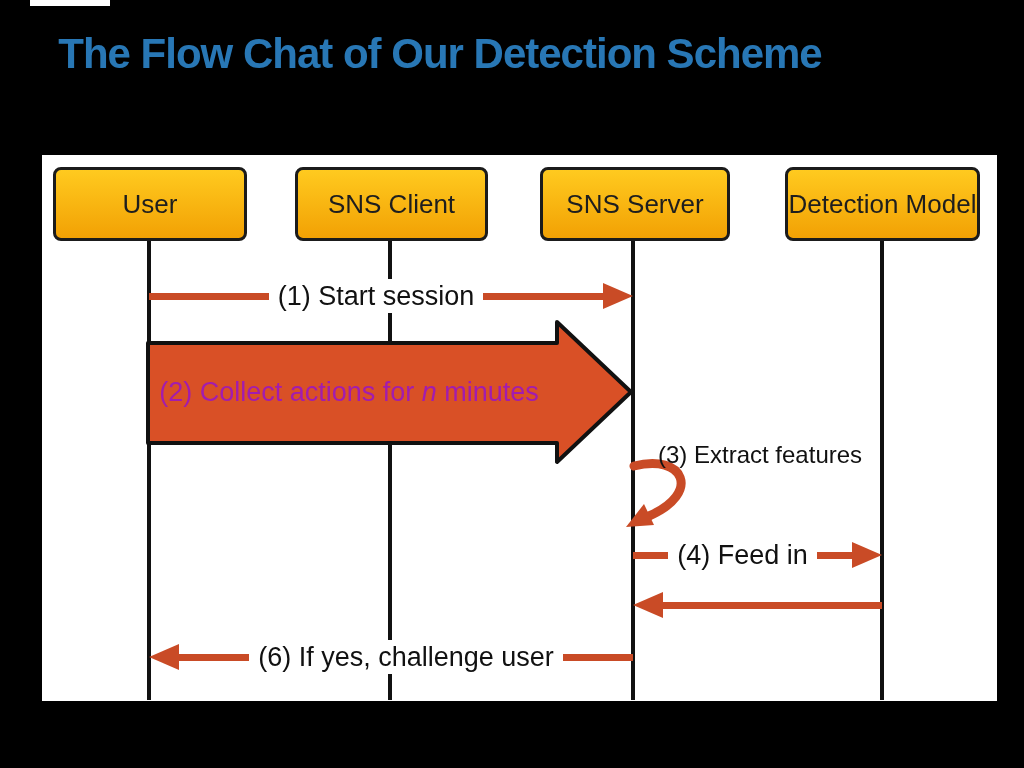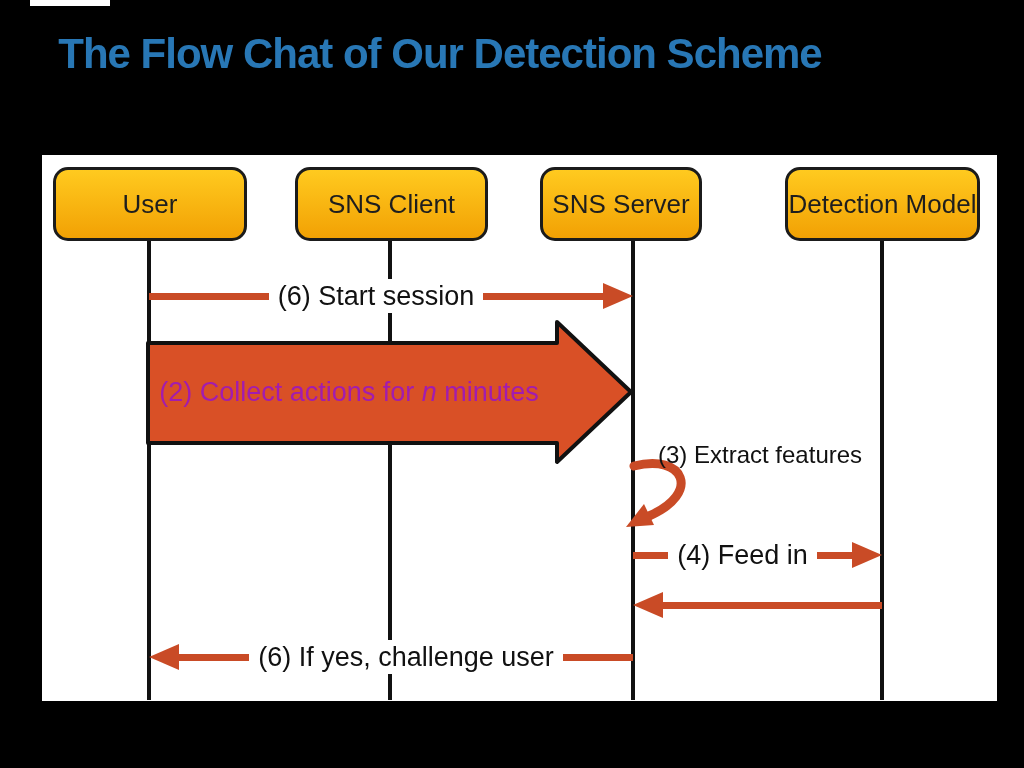--- a/index.html
+++ b/index.html
@@ -5,27 +5,27 @@
   html,body{margin:0;padding:0;background:#000;}
   .slide{position:relative;width:1024px;height:768px;background:#000;overflow:hidden;
          font-family:"Liberation Sans",sans-serif;}
   .top-mark{position:absolute;left:30px;top:0;width:80px;height:6px;background:#fff;}
   .title{position:absolute;top:30px;left:0;width:880px;margin:0;text-align:center;
          font-size:42px;font-weight:bold;letter-spacing:-1px;color:#2877b5;}
   .panel{position:absolute;left:42px;top:155px;width:955px;height:546px;background:#fff;}
 
   
   .actor{position:absolute;top:12px;height:74px;box-sizing:border-box;
-         border:3px solid #1b1b1b;border-radius:15px;
+         border:3px solid #1b1b1b;border-radius:8px;
          background:linear-gradient(#ffca1f,#f2a104);
          display:flex;align-items:center;justify-content:center;z-index:2;}
   .actor span{font-size:26px;color:#1e1e1e;white-space:nowrap;}
   .actor.a-user{left:11px;width:194px;}
   .actor.a-client{left:253px;width:193px;}
-  .actor.a-server{left:498px;width:162px;}
+  .actor.a-server{left:498px;width:190px;}
   .actor.a-model{left:743px;width:195px;}
 
   
   .lifeline{position:absolute;top:86px;height:459px;width:4px;background:#111;z-index:1;}
   .l-user{left:105px;} .l-client{left:346px;} .l-server{left:589px;} .l-model{left:838px;}
 
   
   .msg{position:absolute;height:34px;display:flex;align-items:center;z-index:4;}
   .msg .seg{flex:1;height:7px;background:#c94b26;}
   .msg .mlabel{font-size:27px;line-height:34px;color:#111;background:#fff;
@@ -74,21 +74,21 @@
     </div>
 
     <svg class="diag-svg" width="955" height="546" viewBox="0 0 955 546">
       <polygon points="106,188 515,188 515,167 589,237 515,307 515,288 106,288" fill="#d95026" stroke="#111" stroke-width="4" stroke-linejoin="round"></polygon>
       <path d="M 592 311 C 642 298 660 338 607 361" fill="none" stroke="#c94b26" stroke-width="9" stroke-linecap="round"></path>
       <polygon points="584,372 612,370 602,349" fill="#c94b26"></polygon>
     </svg>
 
     <div class="msg m1">
       <div class="seg"></div>
-      <span class="mlabel">(6) Start session</span>
+      <span class="mlabel">(1) Start session</span>
       <div class="seg"></div>
       <div class="head-r"></div>
     </div>
 
     <div class="block-label">
       <span>(2) Collect actions for </span><i>n</i><span> minutes</span>
     </div>
 
     <div class="loop-label">(3) Extract features</div>
 

